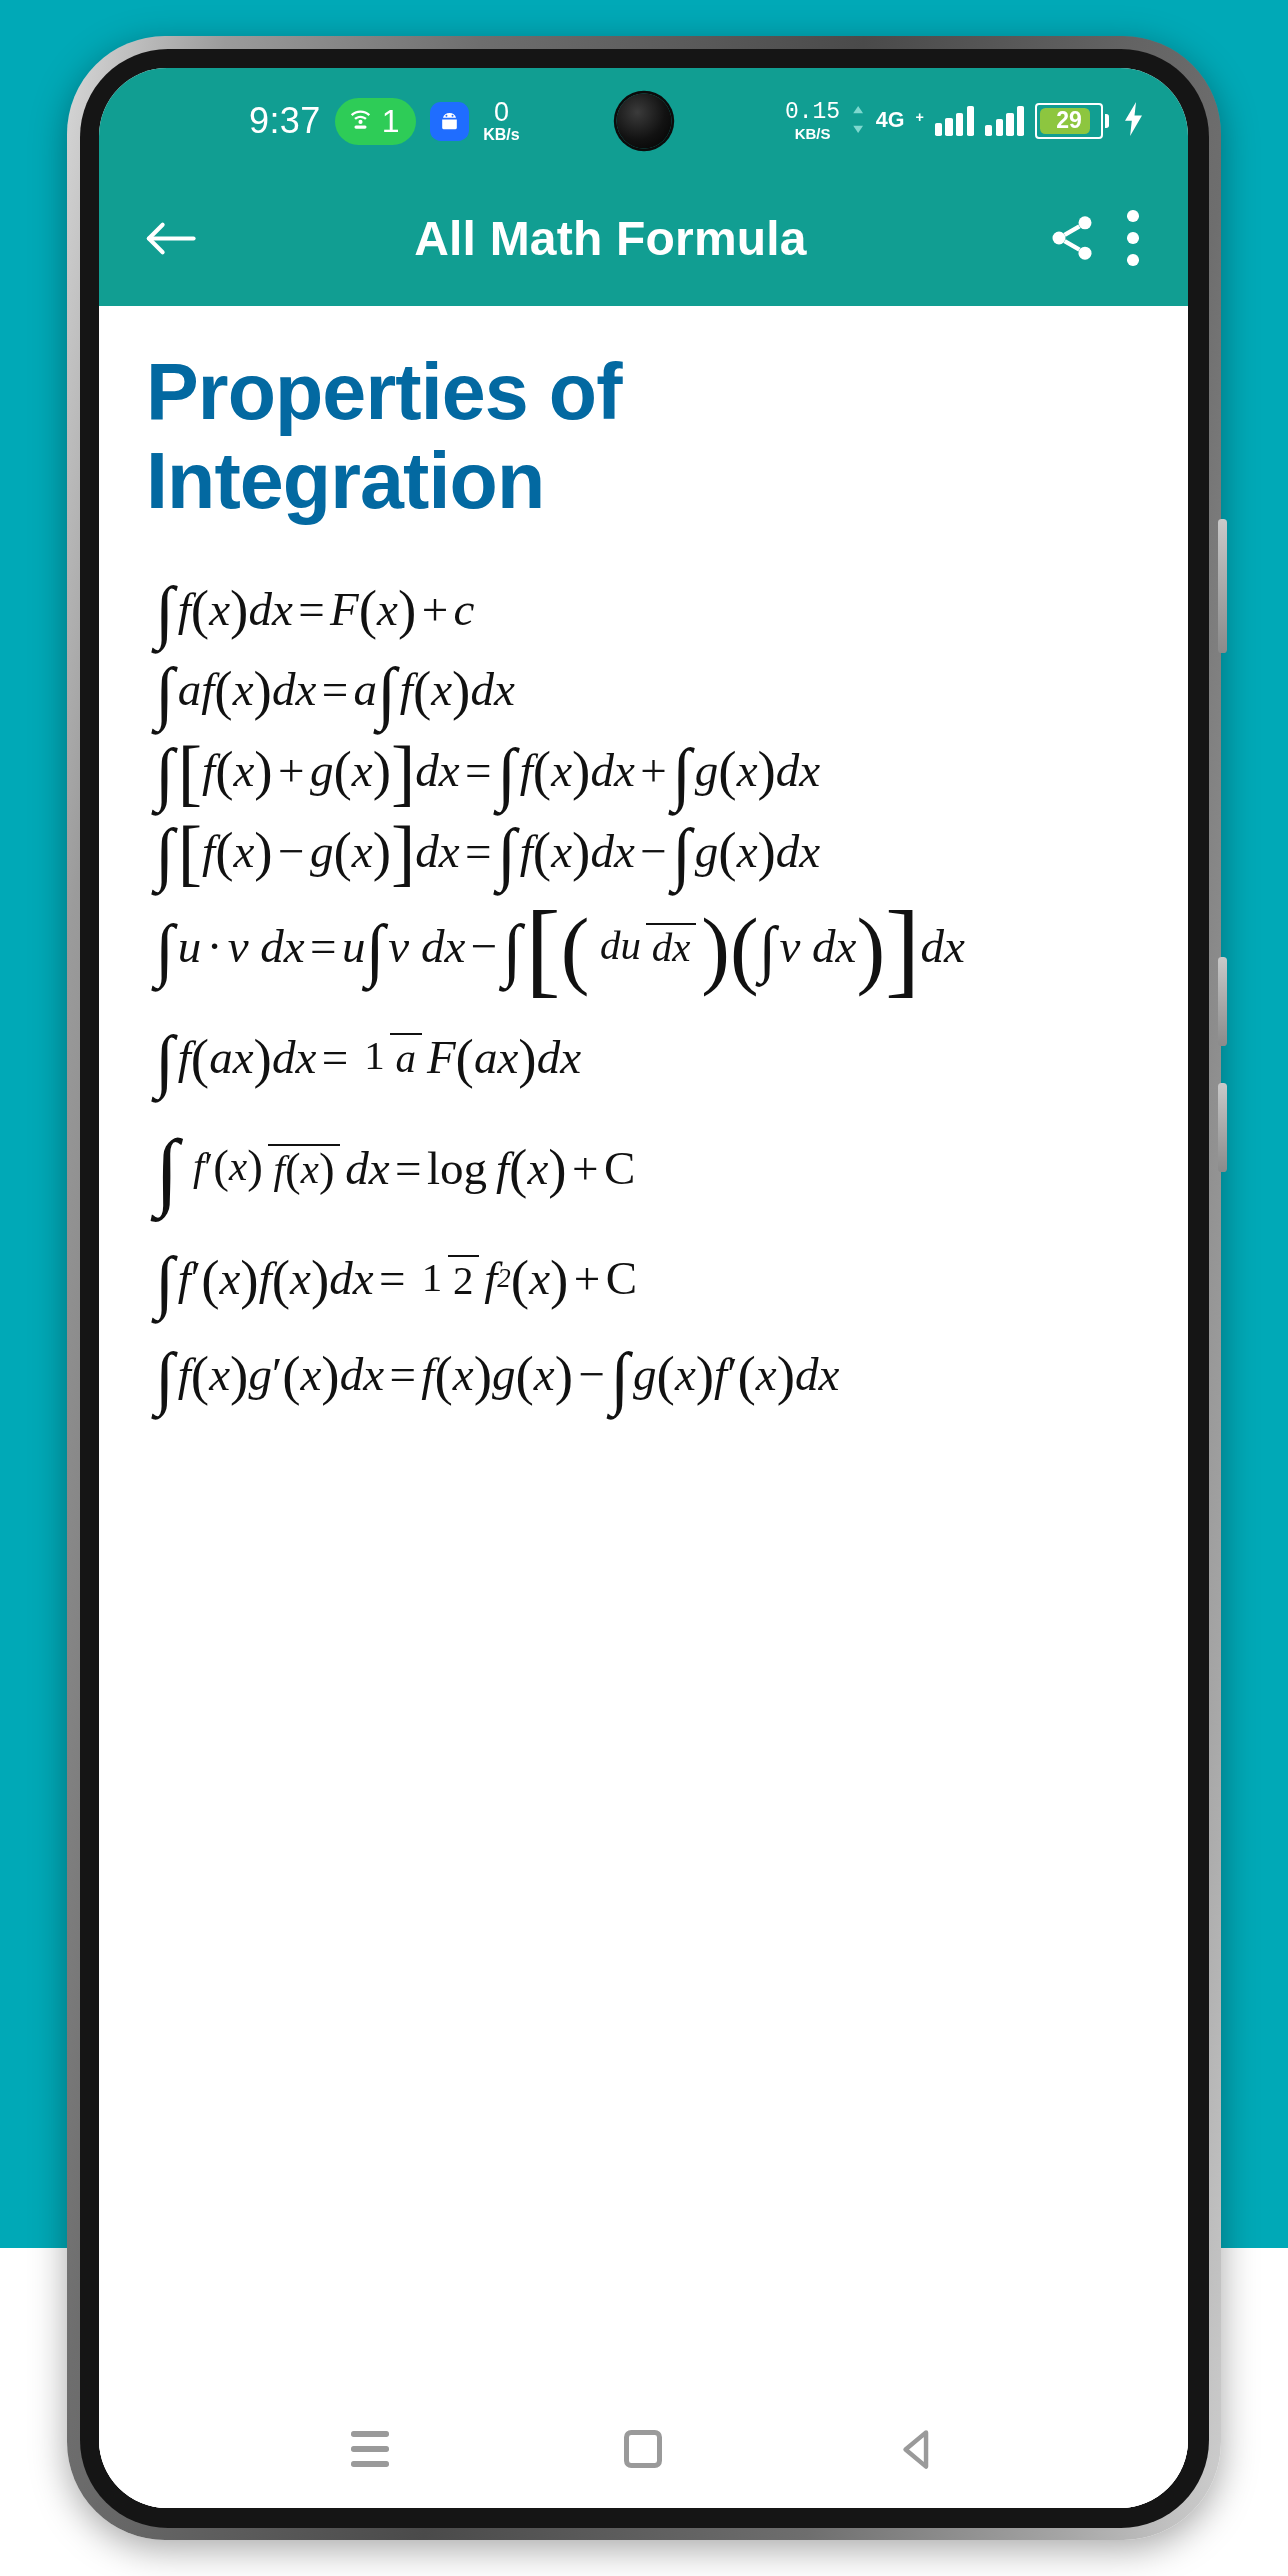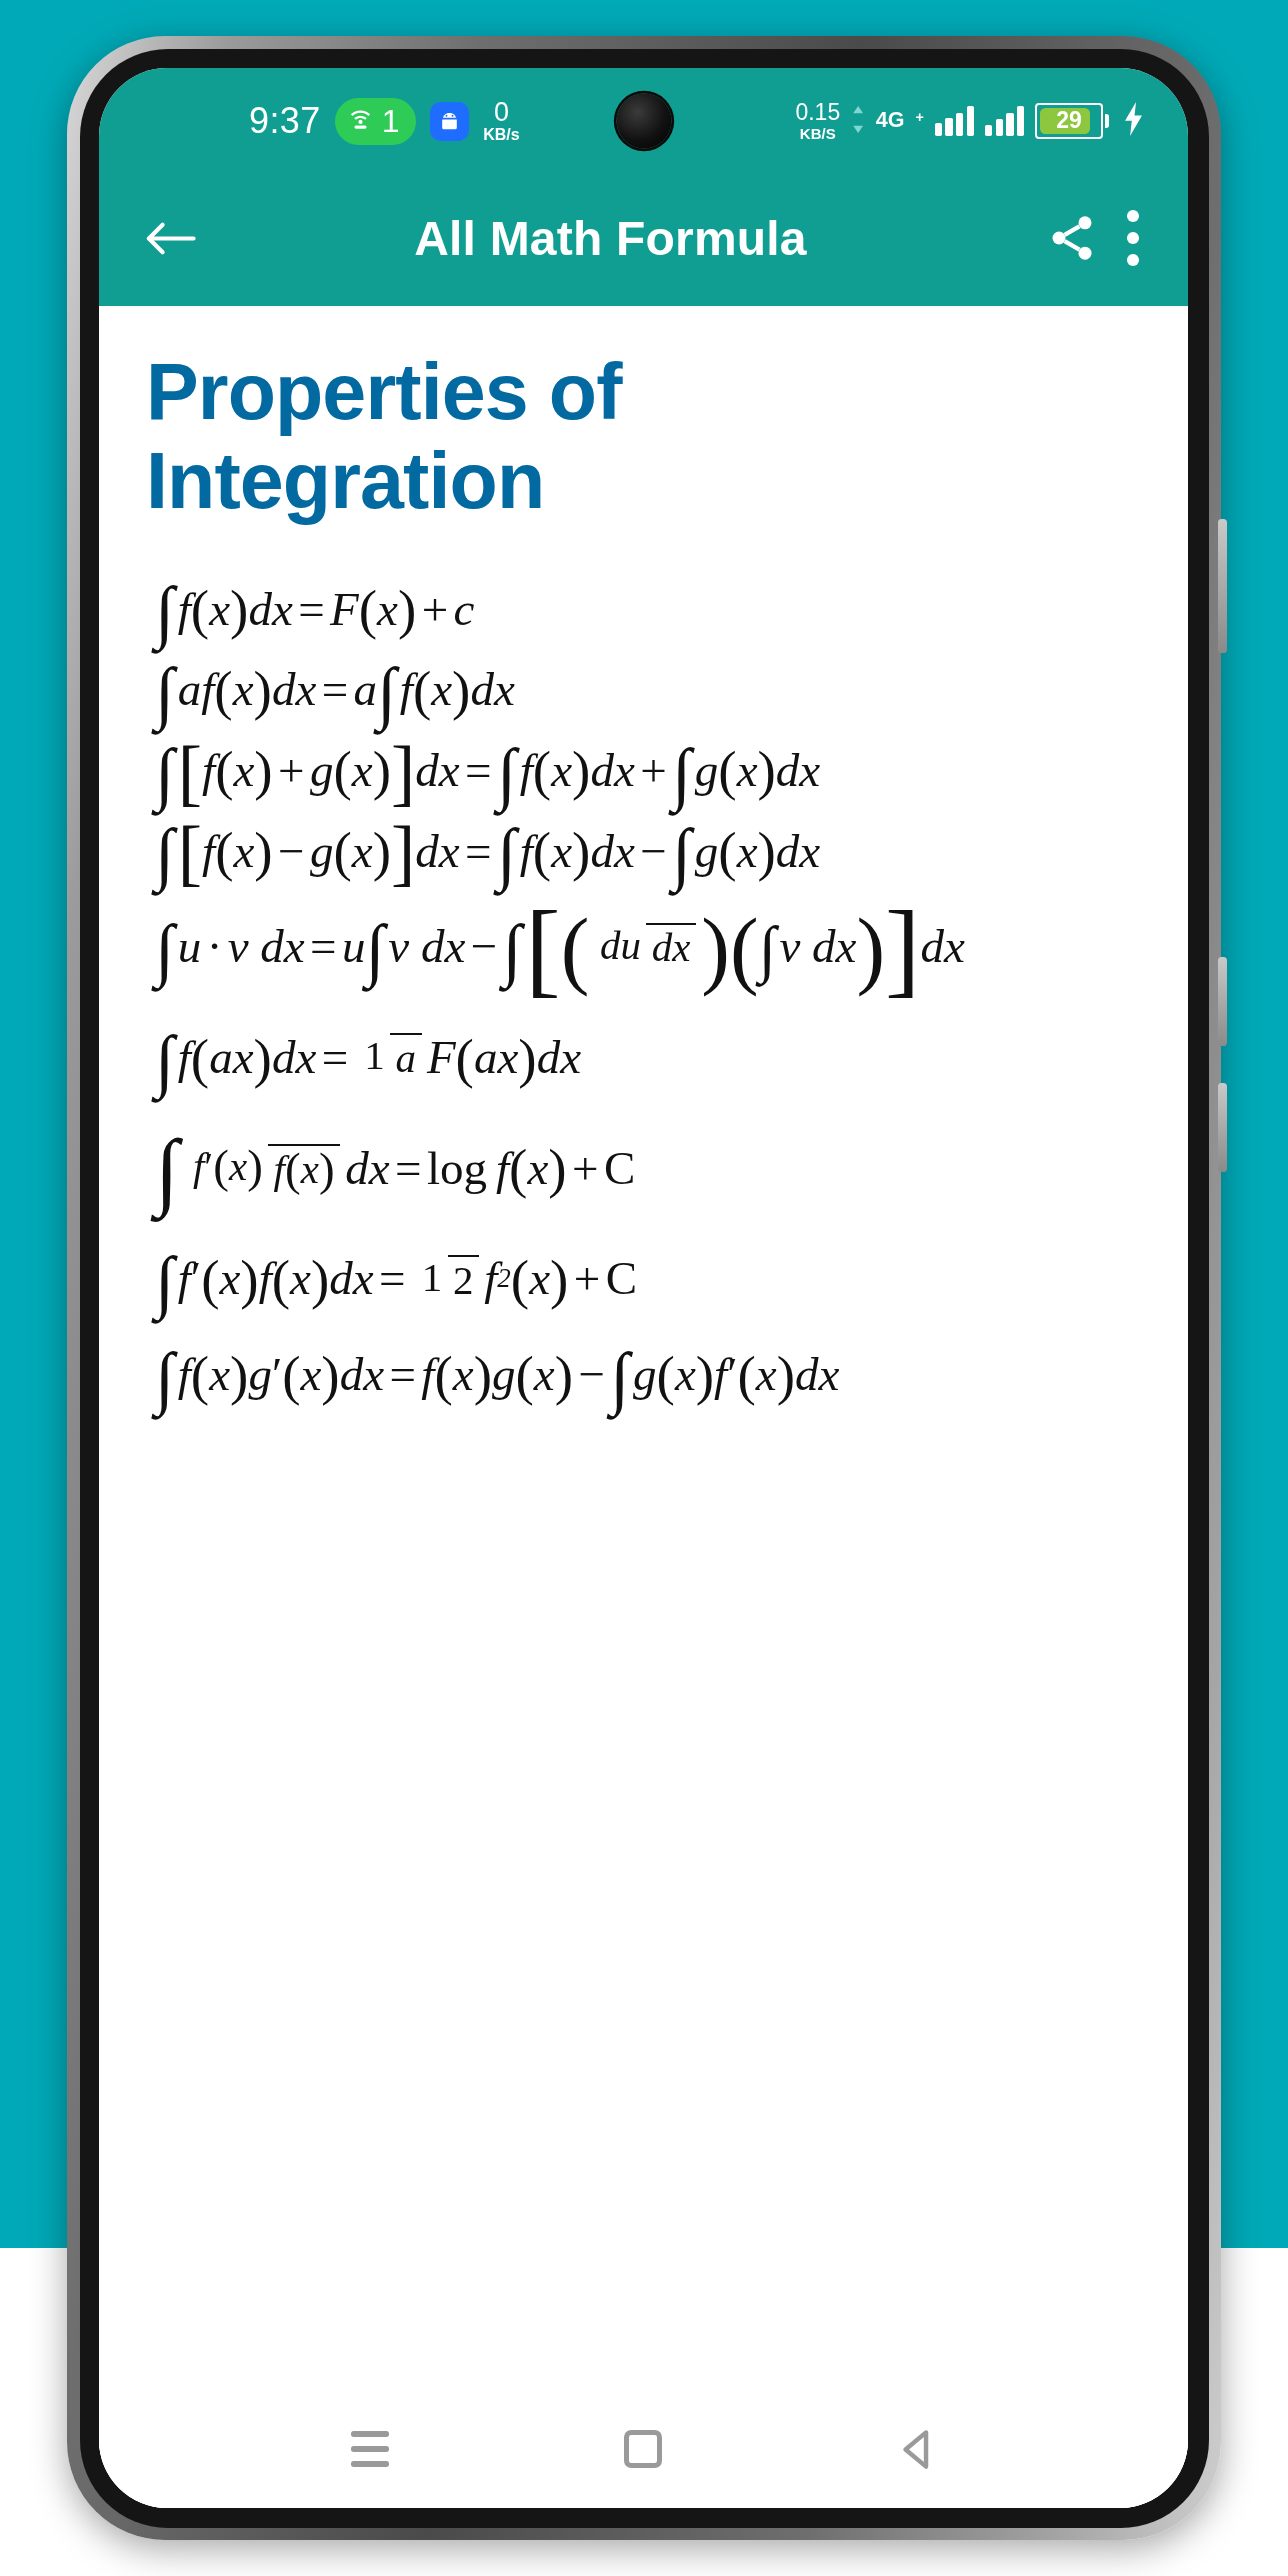--- a/index.html
+++ b/index.html
@@ -116,21 +116,21 @@
     box-shadow: 0 0 0 2.7px #0b0b0b;
   }
 
   #status-right {
     position: absolute;
     right: 41px;
     display: flex;
     align-items: center;
     gap: 10.7px;
   }
-  #status-right .net-speed .num { font-size: 23px; }
+  #status-right .net-speed .num { font-size: 23px; font-family: Liberation Mono, monospace; }
   #status-right .net-speed .unit { font-size: 15px; }
 
   .net-type { display:flex; align-items:flex-start; gap:11px; }
   .net-type .label { font-size: 21.5px; font-weight: 700; line-height: 1; }
   .net-type .plus { font-size: 14.3px; font-weight: 700; line-height: 1; }
 
   .bars { display: flex; align-items: flex-end; gap: 3.6px; height: 30px; }
   .bars i { width: 7.2px; background: #fff; border-radius: 1.8px; display: block; }
 
   #battery {

